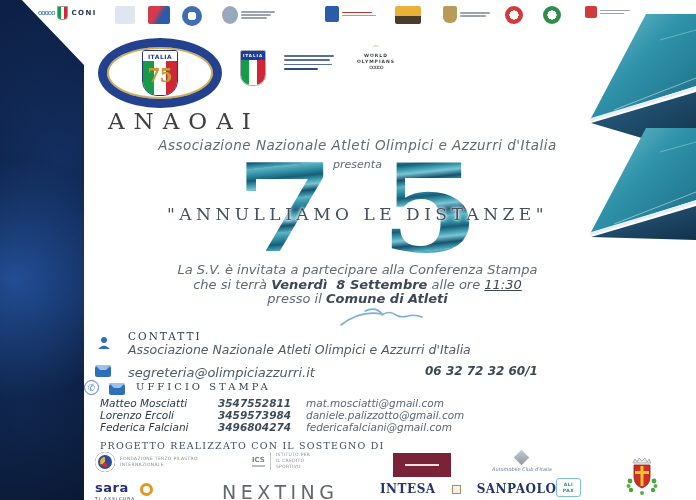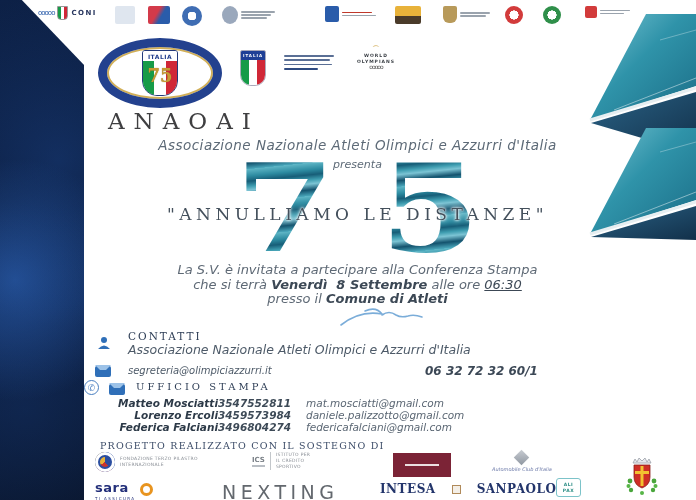--- a/index.html
+++ b/index.html
@@ -70,27 +70,27 @@
   
   .icon-person{position:absolute;left:97px;top:336px;}
   .sec-head{font-family:"DejaVu Serif",serif;color:#2e3e56;position:absolute;}
   .contatti-head{left:128px;top:330px;font-size:10.5px;letter-spacing:2px;}
   .contatti-org{position:absolute;left:128px;top:342px;font-size:12.5px;font-style:italic;color:#4d5a68;}
   .icon-mail{position:absolute;width:16px;height:11px;background:#2f6fb8;border-radius:2px;
     display:flex;align-items:center;justify-content:center;}
   .icon-mail:before{content:"";width:10px;height:5px;border-left:5px solid transparent;border-right:5px solid transparent;
     border-top:5px solid #9cc2e8;margin-top:-4px;}
   .mail1{left:95px;top:366px;} .mail2{left:109px;top:384px;}
-  .email-text{position:absolute;left:128px;top:365px;font-size:10px;font-style:italic;color:#4d5a68;}
+  .email-text{position:absolute;left:128px;top:365px;font-size:13px;font-style:italic;color:#4d5a68;}
   .phone-text{position:absolute;left:425px;top:364px;font-size:12px;font-weight:bold;font-style:italic;color:#3c4856;}
   .icon-phone{position:absolute;left:84px;top:380px;width:15px;height:15px;border:1.6px solid #4a7fc1;
     border-radius:50%;color:#4a7fc1;font-size:9px;display:flex;align-items:center;justify-content:center;box-sizing:border-box;}
   .ufficio-head{left:136px;top:381px;font-size:10px;letter-spacing:3px;}
   .press-row{position:absolute;left:100px;display:flex;font-size:10.5px;font-style:italic;}
-  .press-row .nm{width:118px;font-weight:bold;color:#2c3947;text-align:right;}
+  .press-row .nm{width:118px;font-weight:normal;color:#2c3947;}
   .press-row .tel{width:88px;color:#3d4a57;font-weight:bold;}
   .press-row .em{color:#5a6673;}
   .pr1{top:397px;} .pr2{top:409px;} .pr3{top:421px;}
   
   .progetto-head{left:100px;top:440px;font-size:9.5px;letter-spacing:1.2px;color:#3c4c68;}
   .sp{position:absolute;display:flex;align-items:center;gap:5px;}
   .fond-circle{width:20px;height:20px;border-radius:50%;
     background:conic-gradient(#2b4ea0 0 38%,#c8342e 38% 66%,#e8b23a 66% 100%);
     box-shadow:inset 0 0 0 3px #fff,inset 0 0 0 5px #2b4ea0;}
   .tiny-lines{font-size:4.5px;color:#8a8f96;line-height:6px;letter-spacing:.3px;}
@@ -232,21 +232,21 @@
     <div class="rings">ooooo</div>
   </div>
 
   <div class="acronym">ANAOAI</div>
   <div class="centerband subtitle">Associazione Nazionale Atleti Olimpici e Azzurri d'Italia</div>
   <div class="centerband presenta">presenta</div>
   <div class="centerband big75">75</div>
   <div class="centerband tagline">"ANNULLIAMO LE DISTANZE"</div>
 
   <div class="centerband inv inv1">La S.V. è invitata a partecipare alla Conferenza Stampa</div>
-  <div class="centerband inv inv2"><span>che si terrà </span><b>Venerdì  8 Settembre</b><span> alle ore </span><span class="time">06:30</span></div>
+  <div class="centerband inv inv2"><span>che si terrà </span><b>Venerdì  8 Settembre</b><span> alle ore </span><span class="time">11:30</span></div>
   <div class="centerband inv inv3"><span>presso il </span><b>Comune di Atleti</b></div>
 
   <svg class="wave-svg" width="90" height="30" viewBox="0 0 90 30">
     <path d="M3 22 Q22 7 44 11 Q38 3 27 8" fill="none" stroke="#7badd9" stroke-width="1.6" stroke-linecap="round"></path>
     <path d="M44 12 q7 -5 14 0 q5 3 12 1 q6 -2 14 1" fill="none" stroke="#7badd9" stroke-width="1.6" stroke-linecap="round"></path>
   </svg>
 
   <svg class="icon-person" width="14" height="14" viewBox="0 0 14 14">
     <circle cx="7" cy="4" r="3" fill="#2f6fb8"></circle>
       <path d="M1 13 q6 -7 12 0 z" fill="#2f6fb8"></path>

